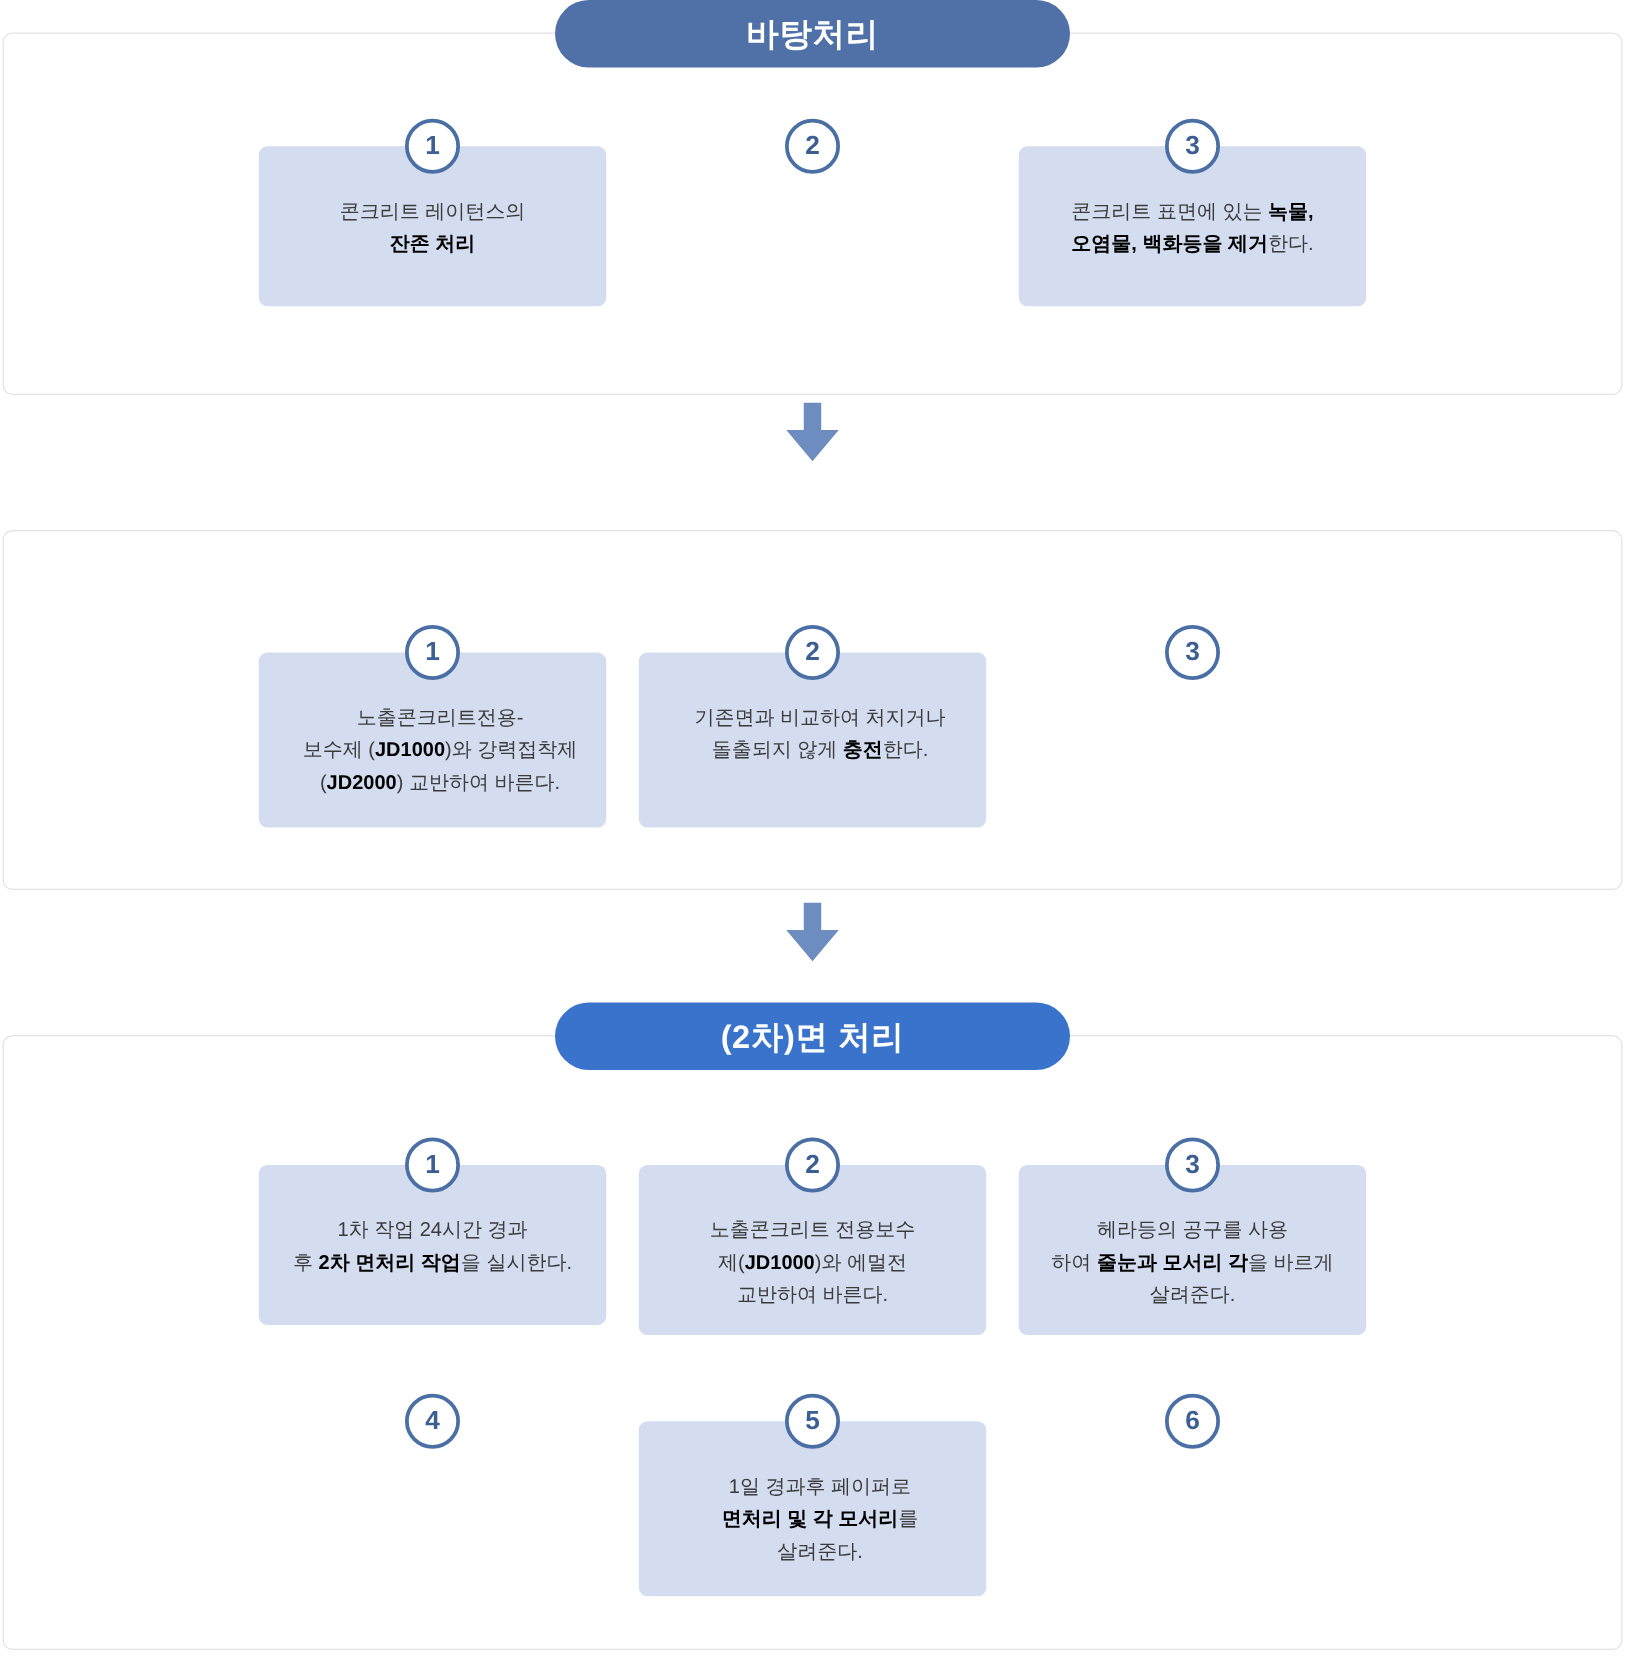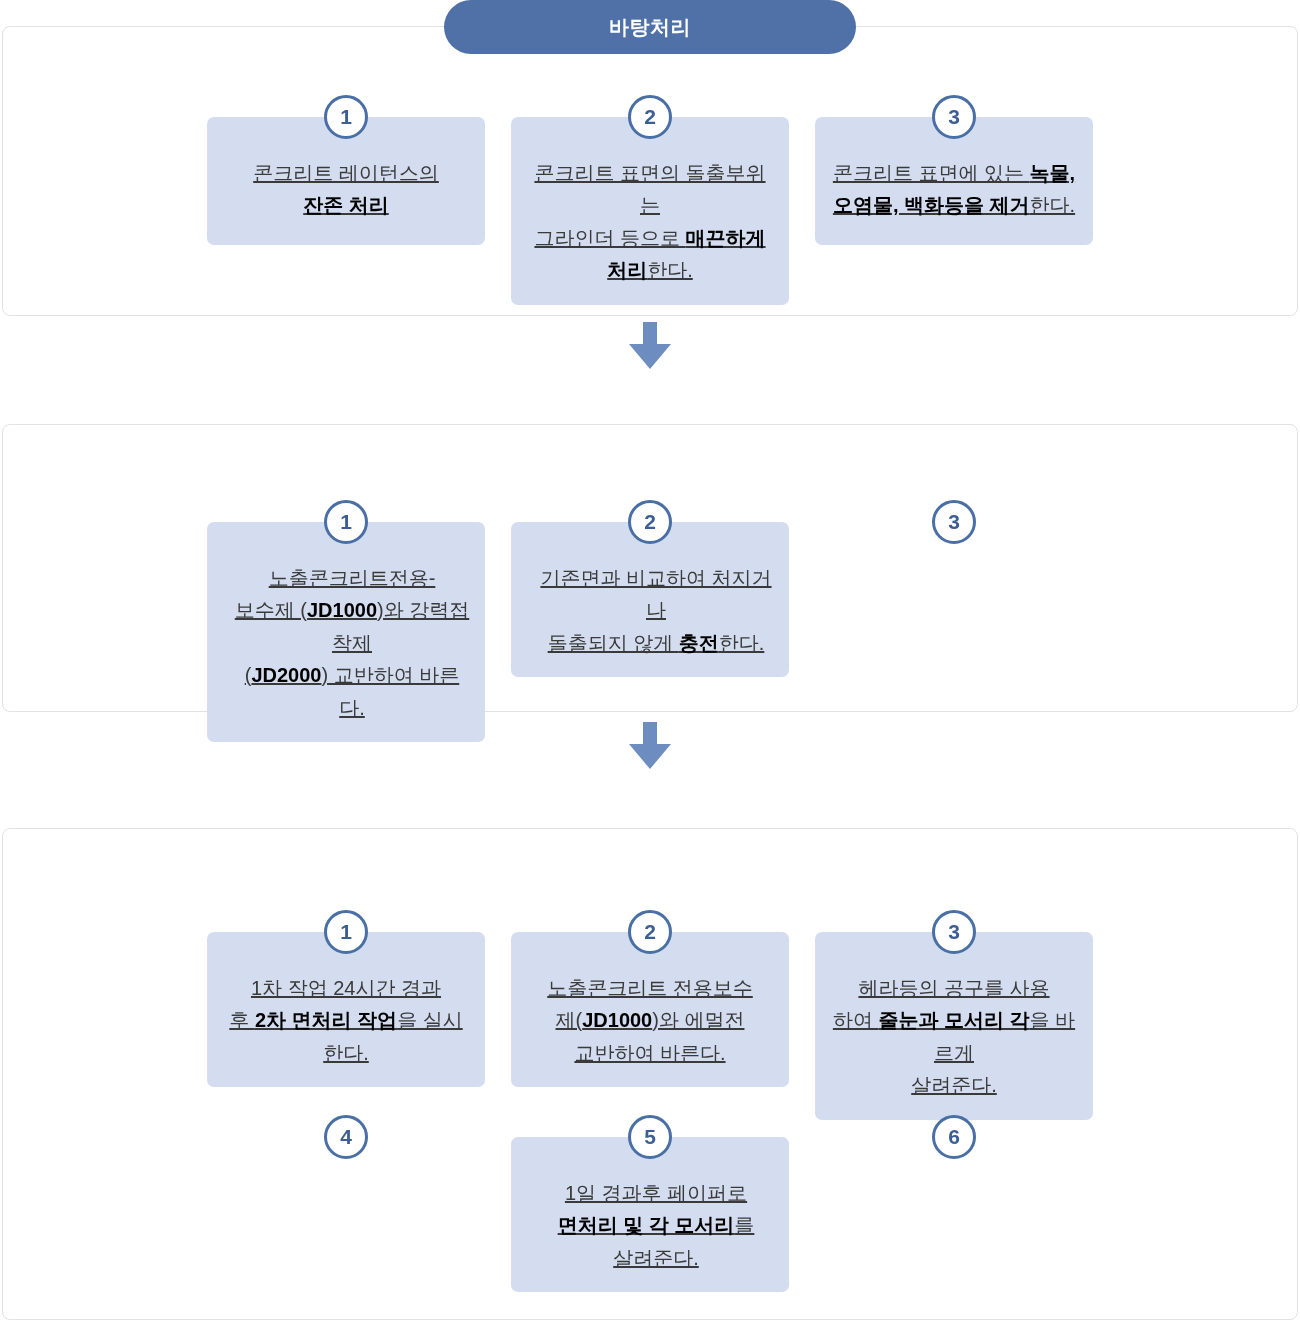--- a/index.html
+++ b/index.html
@@ -35,21 +35,21 @@
   .pill{
     position:absolute;
     left:50%;
     transform:translateX(-50%);
     width:412px;
     height:54px;
     line-height:54px;
     border-radius:27px;
     text-align:center;
     color:#ffffff;
-    font-size:20px;
+    font-size:26px;
     font-weight:bold;
     letter-spacing:0.5px;
     z-index:5;
   }
   .pill1{top:0px;}
   .pill2{top:400px;}
   .pill3{top:802px;}
 
   
   .arrow{
@@ -102,45 +102,43 @@
   }
   .card{
     position:relative;
     margin-top:22px;
     background:#d3ddef;
     border-radius:7px;
     min-height:128px;
     padding:40px 14px 18px 14px;
     box-sizing:border-box;
     text-align:center;
-    font-size:20px;
+    font-size:16px;
     line-height:1.62;
     color:#3a3a3a;
     z-index:1;
-    text-decoration:underline;
   }
   .card.tall{min-height:140px;padding-left:26px;}
   .hl{color:#000000;font-weight:bold;}
 </style>
 </head>
 <body>
 
 <div class="flow">
 
   <div class="section sec1"></div>
   <div class="pill pill1" style="background: rgb(79, 113, 168);">바탕처리</div>
 
   <div class="row r1">
     <div class="card-wrap">
       <div class="badge">1</div>
       <div class="card"><span>콘크리트 레이턴스의</span><br><span class="hl">잔존 처리</span></div>
     </div>
     <div class="card-wrap">
       <div class="badge">2</div>
-      <div class="card"><span>콘크리트 표면의 돌출부위는</span><br><span>그라인더 등으로 </span><span class="hl">매끈하게</span><br><span class="hl">처리</span><span>한다.</span></div>
     </div>
     <div class="card-wrap">
       <div class="badge">3</div>
       <div class="card"><span>콘크리트 표면에 있는 </span><span class="hl">녹물,</span><br><span class="hl">오염물, 백화등을 제거</span><span>한다.</span></div>
     </div>
   </div>
 
   <div class="arrow arrow1">
     <svg viewBox="0 0 46 48" xmlns="http://www.w3.org/2000/svg" aria-hidden="true">
       <polygon points="16,0 30,0 30,22 44,22 23,47 2,22 16,22" fill="#6d8dc0"></polygon>
@@ -163,20 +161,21 @@
     </div>
   </div>
 
   <div class="arrow arrow2">
     <svg viewBox="0 0 46 48" xmlns="http://www.w3.org/2000/svg" aria-hidden="true">
       <polygon points="16,0 30,0 30,22 44,22 23,47 2,22 16,22" fill="#6d8dc0"></polygon>
     </svg>
   </div>
 
   <div class="section sec3"></div>
+  <div class="pill pill3" style="background: rgb(58, 115, 204);">(2차)면 처리</div>
 
   <div class="row r3">
     <div class="card-wrap">
       <div class="badge">1</div>
       <div class="card"><span>1차 작업  24시간 경과</span><br><span>후 </span><span class="hl">2차 면처리 작업</span><span>을 실시한다.</span></div>
     </div>
     <div class="card-wrap">
       <div class="badge">2</div>
       <div class="card"><span>노출콘크리트 전용보수</span><br><span>제(</span><span class="hl">JD1000</span><span>)와 에멀전</span><br><span>교반하여 바른다.</span></div>
     </div>

